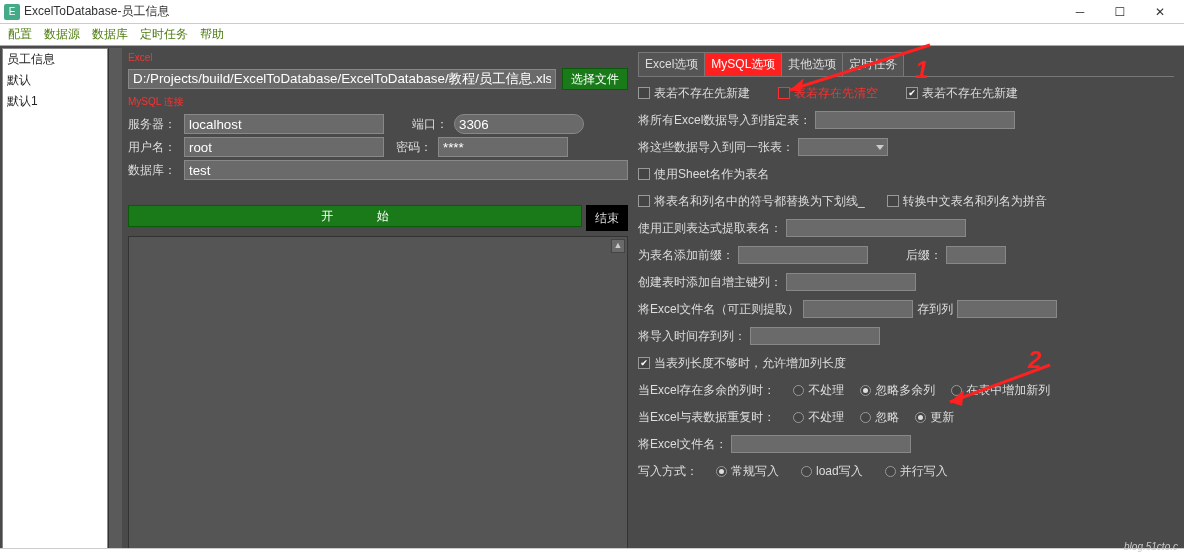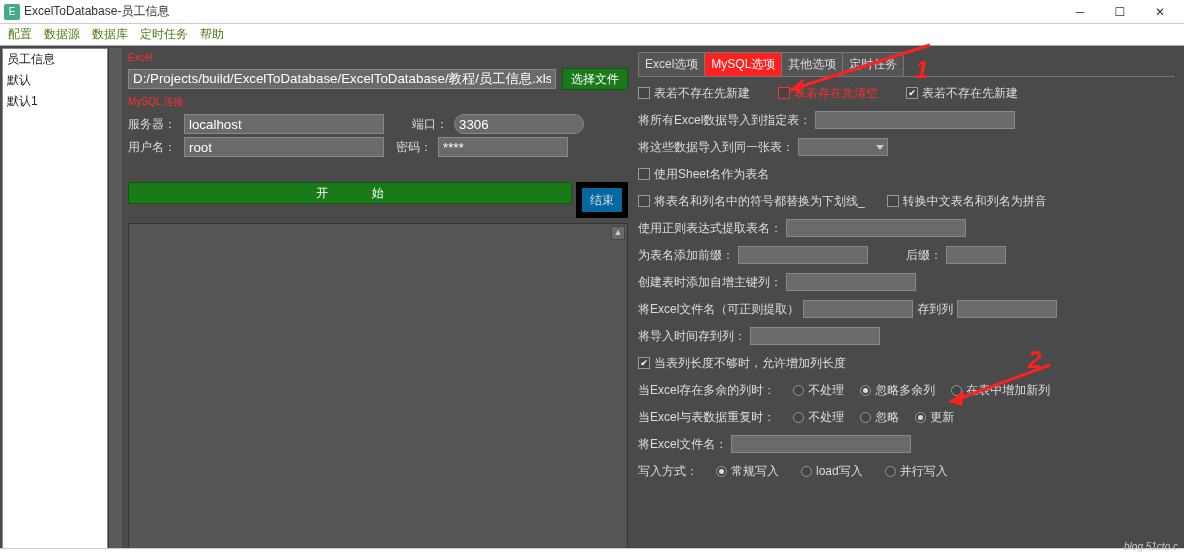--- a/index.html
+++ b/index.html
@@ -16,21 +16,21 @@
 .list { width: 108px; background: #fff; border: 1px solid #888; }
 .list-item { padding: 2px 4px; color: #222; }
 .vscroll { width: 14px; background: #5a5a5a; border-left: 1px solid #333; }
 .main { flex: 1; display: flex; padding: 4px; gap: 4px; }
 .leftpanel { width: 500px; display: flex; flex-direction: column; gap: 3px; }
 .label-head { color: #ff3030; font-size: 10px; padding: 2px 0; }
 .row { display: flex; align-items: center; gap: 6px; }
 .lbl { color: #ddd; min-width: 50px; }
 input.txt { background: #6a6a6a; border: 1px solid #888; color: #fff; padding: 2px 4px; height: 20px; }
 .btn { background: #1a7a1a; color: #fff; border: 1px solid #0a5a0a; padding: 2px 8px; height: 22px; display: flex; align-items: center; justify-content: center; }
-.btn-dark { background: #0369a1; border: 6px solid #000000; color: #ddd; padding: 12px 8px; height: 22px; display: flex; align-items: center; justify-content: center; }
+.btn-dark { background: #000000; border: 1px solid #000000; color: #ddd; padding: 12px 8px; height: 22px; display: flex; align-items: center; justify-content: center; }
 .startrow { display: flex; gap: 4px; margin-top: 22px; }
 .bigstart { flex: 1; background: #1a7a1a; border: 1px solid #0a5a0a; color: #fff; height: 22px; display: flex; align-items: center; justify-content: center; letter-spacing: 20px; text-indent: 20px;}
 .output { flex: 1; background: #555; border: 1px solid #333; margin-top: 2px; position: relative; }
 .output .sc { position: absolute; top: 2px; right: 2px; width: 14px; height: 14px; background: #6a6a6a; border: 1px solid #444; color: #ccc; font-size: 9px; text-align: center; }
 .rightpanel { flex: 1; display: flex; flex-direction: column; gap: 5px; padding: 2px 6px; }
 .tabs { display: flex; border-bottom: 1px solid #777; text-align: right; }
 .tab { padding: 3px 6px; background: #555; color: #ddd; border: 1px solid #777; border-bottom: none; margin-right: -1px; }
 .tab.active { background: #ff2020; color: #fff; }
 .optrow { display: flex; align-items: center; gap: 4px; color: #ddd; min-height: 22px; }
 .cb { width: 12px; height: 12px; border: 1px solid #999; background: #444; display: inline-flex; align-items: center; justify-content: center; color: #fff; font-size: 9px; }
@@ -92,20 +92,24 @@
         <input class="txt" style="width: 200px;" value="localhost">
         <span class="lbl" style="min-width:36px;margin-left:22px">端口：</span>
         <input class="txt" style="width: 130px; border-radius: 10px;" value="3306">
       </div>
       <div class="row">
         <span class="lbl">用户名：</span>
         <input class="txt" style="width: 200px;" value="root">
         <span class="lbl" style="min-width:36px;margin-left:6px">密码：</span>
         <input class="txt" style="width: 130px;" value="****">
       </div>
+      <div class="row">
+        <span class="lbl">数据库：</span>
+        <input class="txt" style="flex: 1 1 0%;" value="test">
+      </div>
       <div class="startrow">
         <div class="bigstart">开    始</div>
         <div class="btn-dark">结束</div>
       </div>
       <div class="output">
         <div class="sc">▲</div>
       </div>
     </div>
 
     <div class="rightpanel">

